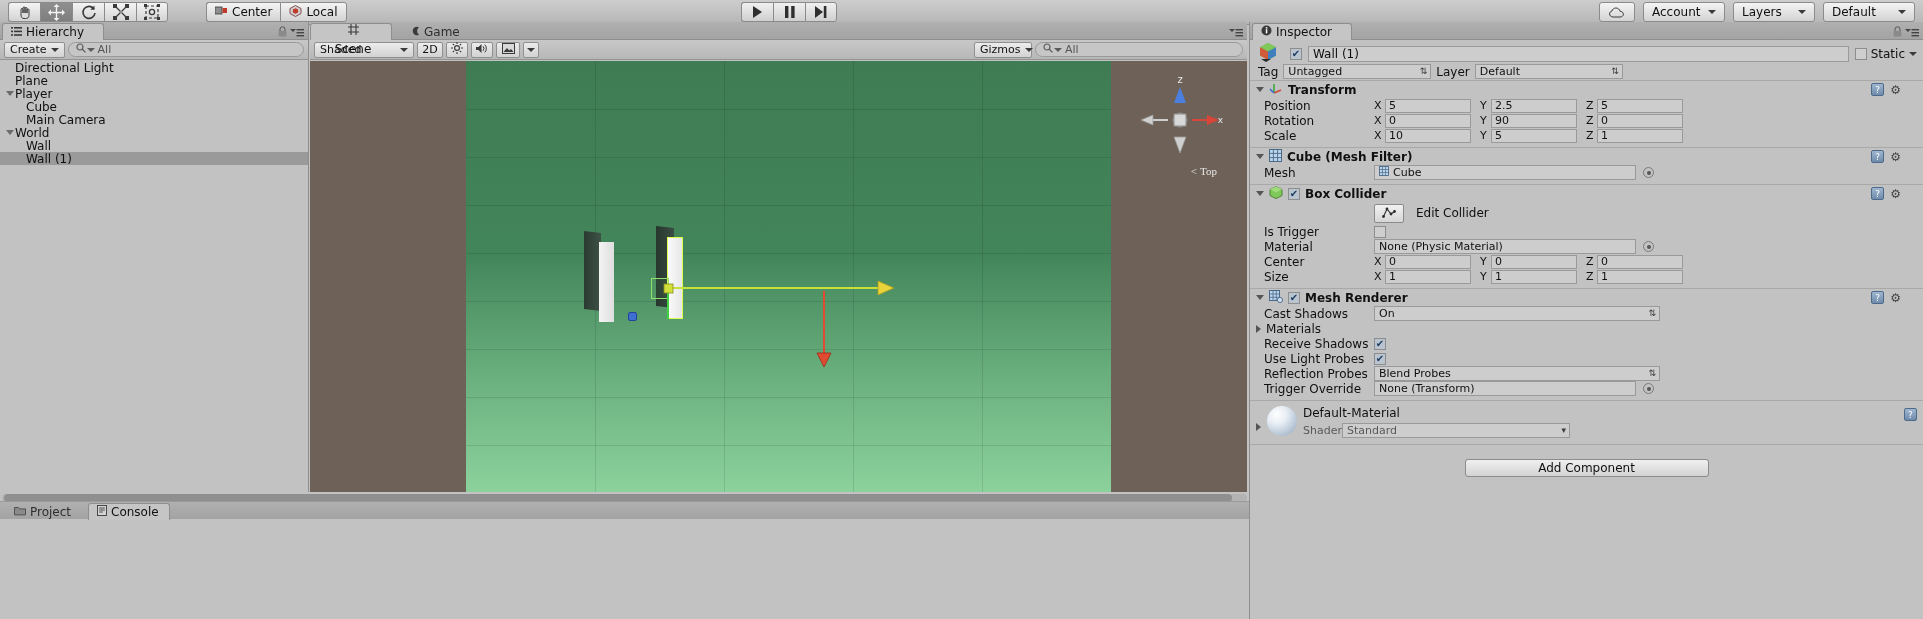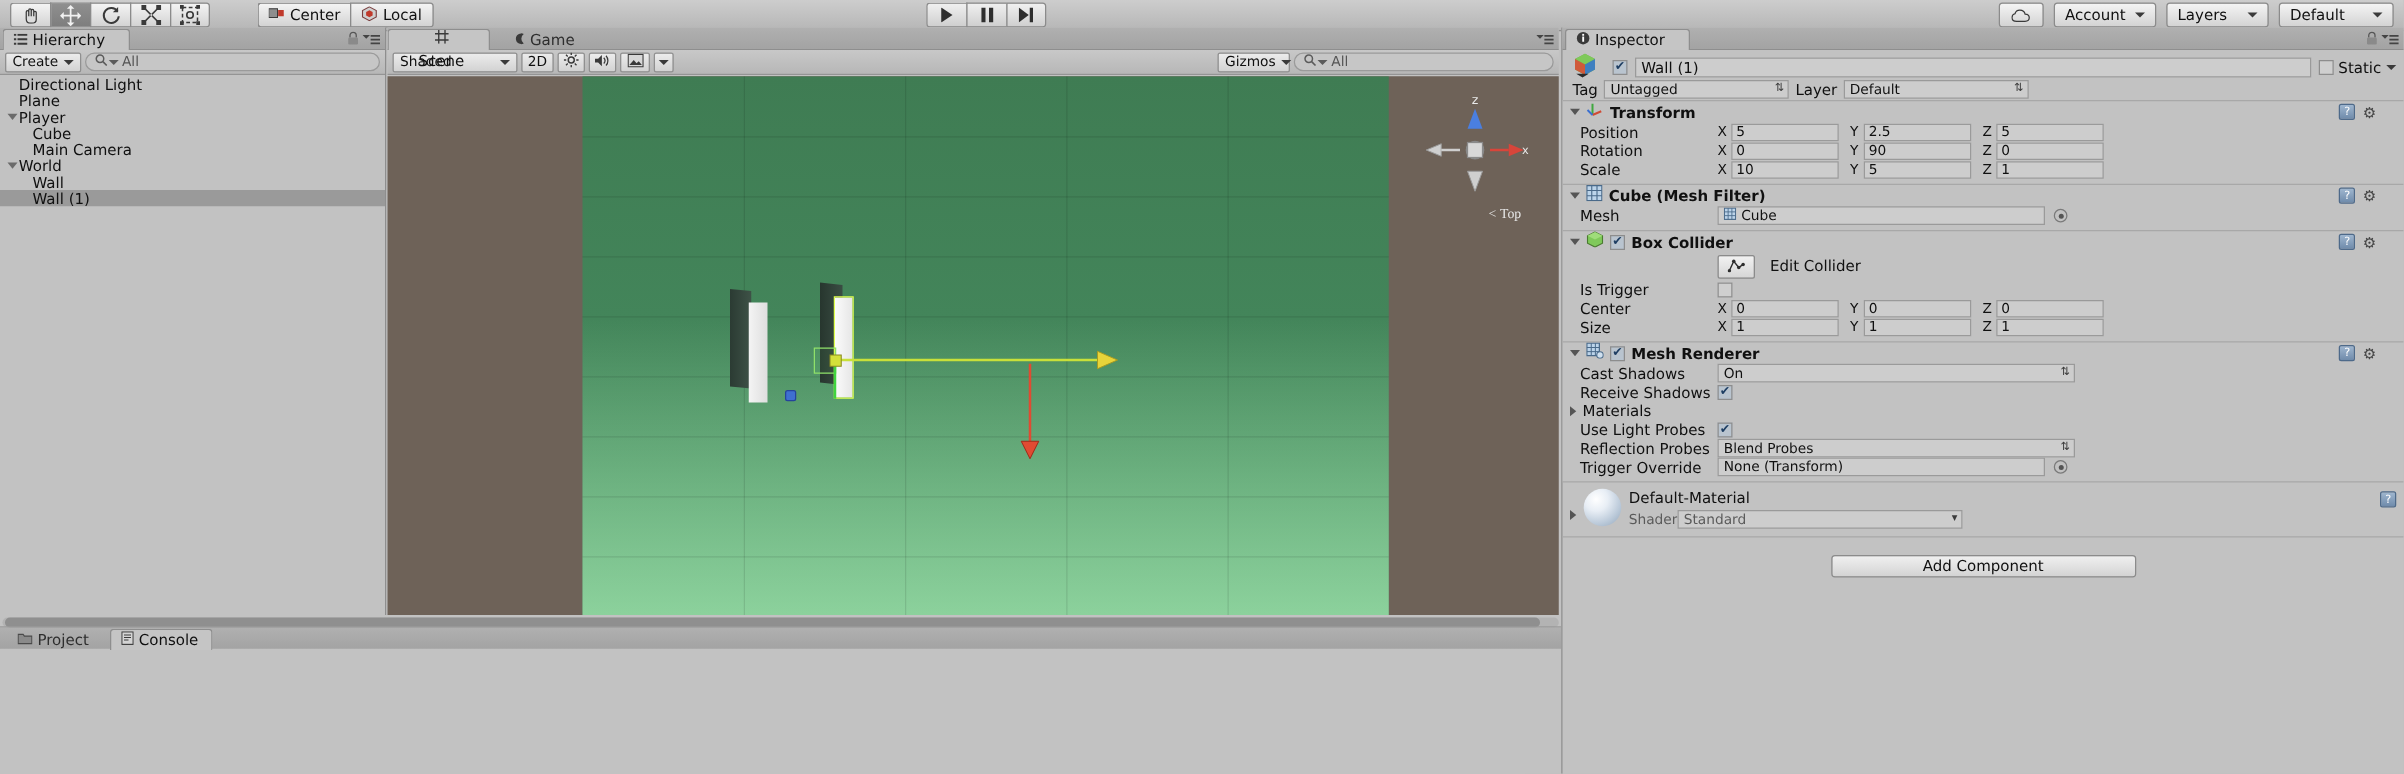--- a/index.html
+++ b/index.html
@@ -756,20 +756,27 @@
                     <circle cx="5" cy="3" r="1.4" fill="#2e2e2e"></circle>
                     <circle cx="9" cy="8" r="1.4" fill="#2e2e2e"></circle>
                     <circle cx="12.5" cy="5.5" r="1.4" fill="#2e2e2e"></circle>
                   </svg></span>
               </div>
               <span style="margin-left:12px;">Edit Collider</span>
             </div>
             <div class="row">
               <span class="lbl">Is Trigger</span>
               <span class="cb"></span>
+            </div>
+            <div class="row">
+              <span class="lbl">Material</span>
+              <div class="objfield" style="max-width:262px;">
+                <span>None (Physic Material)</span>
+              </div>
+              <span class="objdot" style="margin-left:7px;"></span>
             </div>
             <div class="row">
               <span class="lbl">Center</span>
               <div class="vec">
                 <span class="ax">X</span>
                 <div class="field" style="width:86px;">
                   <span>0</span>
                 </div>
                 <span class="ax" style="margin-left:9px;">Y</span>
                 <div class="field" style="width:86px;">
@@ -817,27 +824,27 @@
                 <span class="gear">⚙</span>
               </span>
             </div>
             <div class="row">
               <span class="lbl">Cast Shadows</span>
               <div class="dd" style="width:286px;">
                 <span>On</span>
                 <span class="ar">⇅</span>
               </div>
             </div>
-            <div class="row">
-              <span class="lbl">Receive Shadows</span>
-              <span class="cb on"></span>
-            </div>
             <div class="row" style="padding-left: 6px;">
               <span class="foldout closed"></span>
               <span style="margin-left:5px;">Materials</span>
+            </div>
+            <div class="row">
+              <span class="lbl">Receive Shadows</span>
+              <span class="cb on"></span>
             </div>
             <div class="row">
               <span class="lbl">Use Light Probes</span>
               <span class="cb on"></span>
             </div>
             <div class="row">
               <span class="lbl">Reflection Probes</span>
               <div class="dd" style="width:286px;">
                 <span>Blend Probes</span>
                 <span class="ar">⇅</span>

